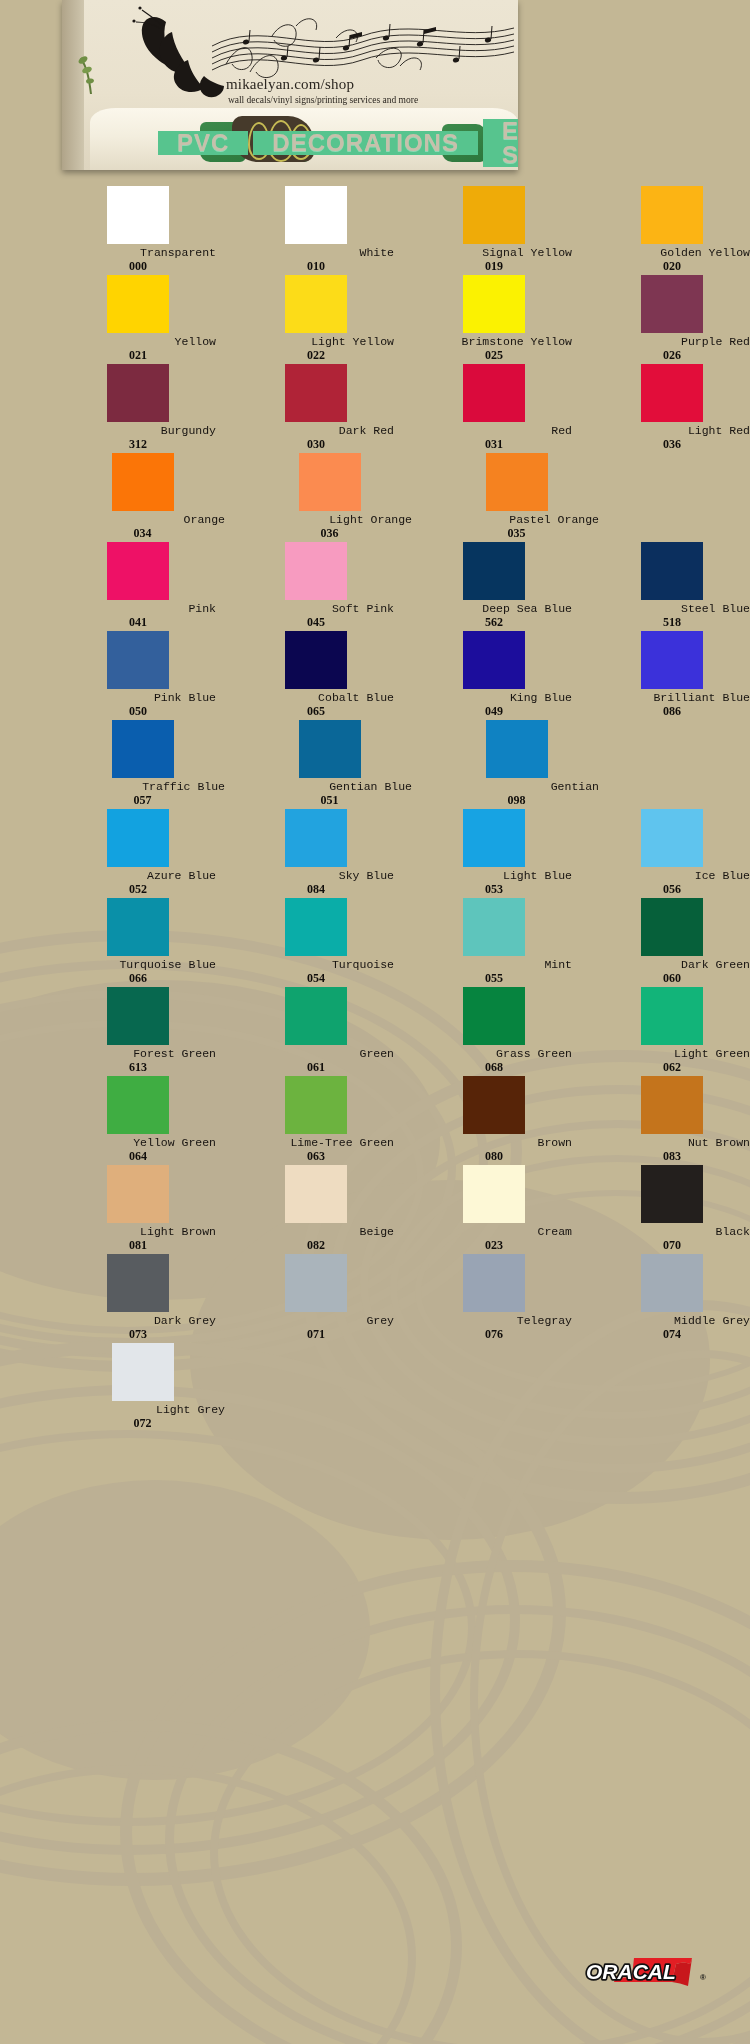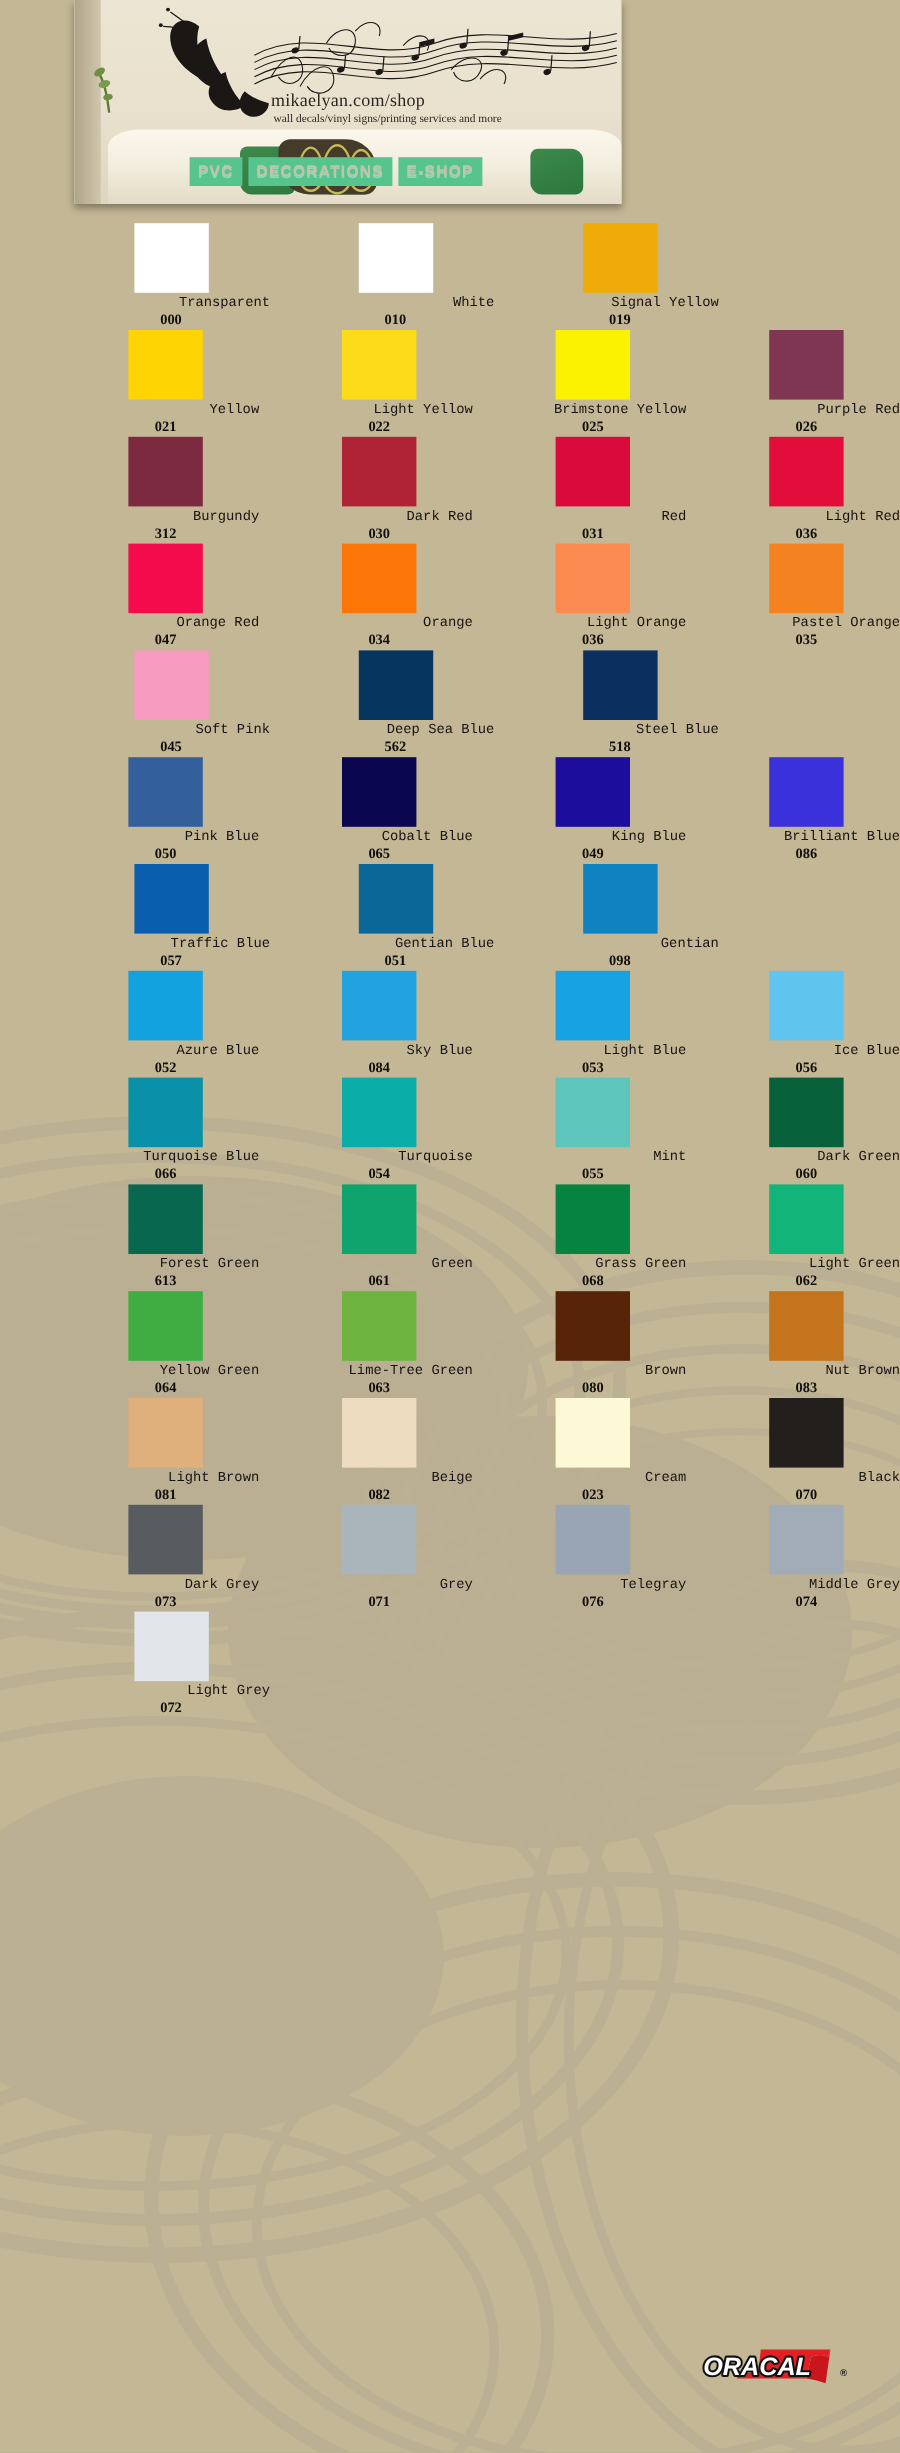--- a/index.html
+++ b/index.html
@@ -102,24 +102,24 @@
     z-index:4;
     display:flex;
     align-items:center;
     gap:5px;
   }
   .eshop-word{
     background:#57c48e;
     color:#c7c0ab;
     font-family:"Liberation Sans", sans-serif;
     font-weight:bold;
-    font-size:13px;
+    font-size:24px;
     letter-spacing:1px;
     line-height:24px;
-    padding:0 7px;
+    padding:0 19px;
     text-shadow:0 1px 0 rgba(255,255,255,.35);
   }
   
   .grid{
     position:absolute;
     left:0; top:186px;
     width:750px;
     z-index:3;
   }
   .row{
@@ -281,20 +281,25 @@
         <div class="cell">
           <div class="sw" style="background: rgb(255, 255, 255);"></div>
           <div class="cname">White</div>
           <div class="ccode">010</div>
         </div>
         <div class="cell">
           <div class="sw" style="background: rgb(239, 171, 8);"></div>
           <div class="cname">Signal Yellow</div>
           <div class="ccode">019</div>
         </div>
+        <div class="cell">
+          <div class="sw" style="background: rgb(252, 180, 20);"></div>
+          <div class="cname">Golden Yellow</div>
+          <div class="ccode">020</div>
+        </div>
       </div>
       <div class="row">
         <div class="cell">
           <div class="sw" style="background: rgb(255, 212, 0);"></div>
           <div class="cname">Yellow</div>
           <div class="ccode">021</div>
         </div>
         <div class="cell">
           <div class="sw" style="background: rgb(252, 220, 24);"></div>
           <div class="cname">Light Yellow</div>
@@ -328,41 +333,41 @@
           <div class="ccode">031</div>
         </div>
         <div class="cell">
           <div class="sw" style="background: rgb(226, 13, 58);"></div>
           <div class="cname">Light Red</div>
           <div class="ccode">036</div>
         </div>
       </div>
       <div class="row">
         <div class="cell">
-          <div class="sw" style="background: rgb(244, 11, 75);"></div>
-          <div class="cname">Orange Red</div>
-          <div class="ccode">047</div>
-        </div>
-        <div class="cell">
           <div class="sw" style="background: rgb(251, 117, 7);"></div>
           <div class="cname">Orange</div>
           <div class="ccode">034</div>
         </div>
         <div class="cell">
           <div class="sw" style="background: rgb(251, 139, 80);"></div>
           <div class="cname">Light Orange</div>
           <div class="ccode">036</div>
         </div>
         <div class="cell">
           <div class="sw" style="background: rgb(245, 130, 32);"></div>
           <div class="cname">Pastel Orange</div>
           <div class="ccode">035</div>
         </div>
       </div>
       <div class="row">
+        <div class="cell">
+          <div class="sw" style="background: rgb(238, 17, 102);"></div>
+          <div class="cname">Pink</div>
+          <div class="ccode">041</div>
+        </div>
         <div class="cell">
           <div class="sw" style="background: rgb(247, 155, 192);"></div>
           <div class="cname">Soft Pink</div>
           <div class="ccode">045</div>
         </div>
         <div class="cell">
           <div class="sw" style="background: rgb(6, 53, 95);"></div>
           <div class="cname">Deep Sea Blue</div>
           <div class="ccode">562</div>
         </div>

